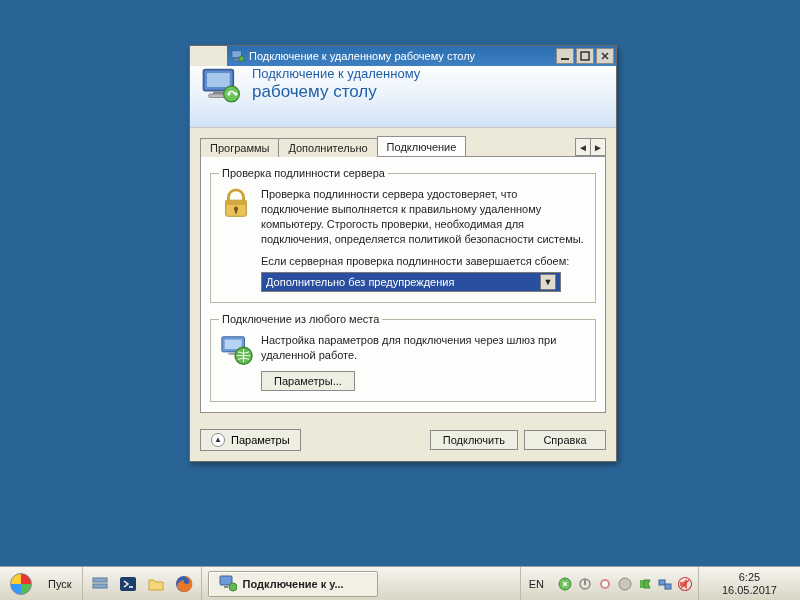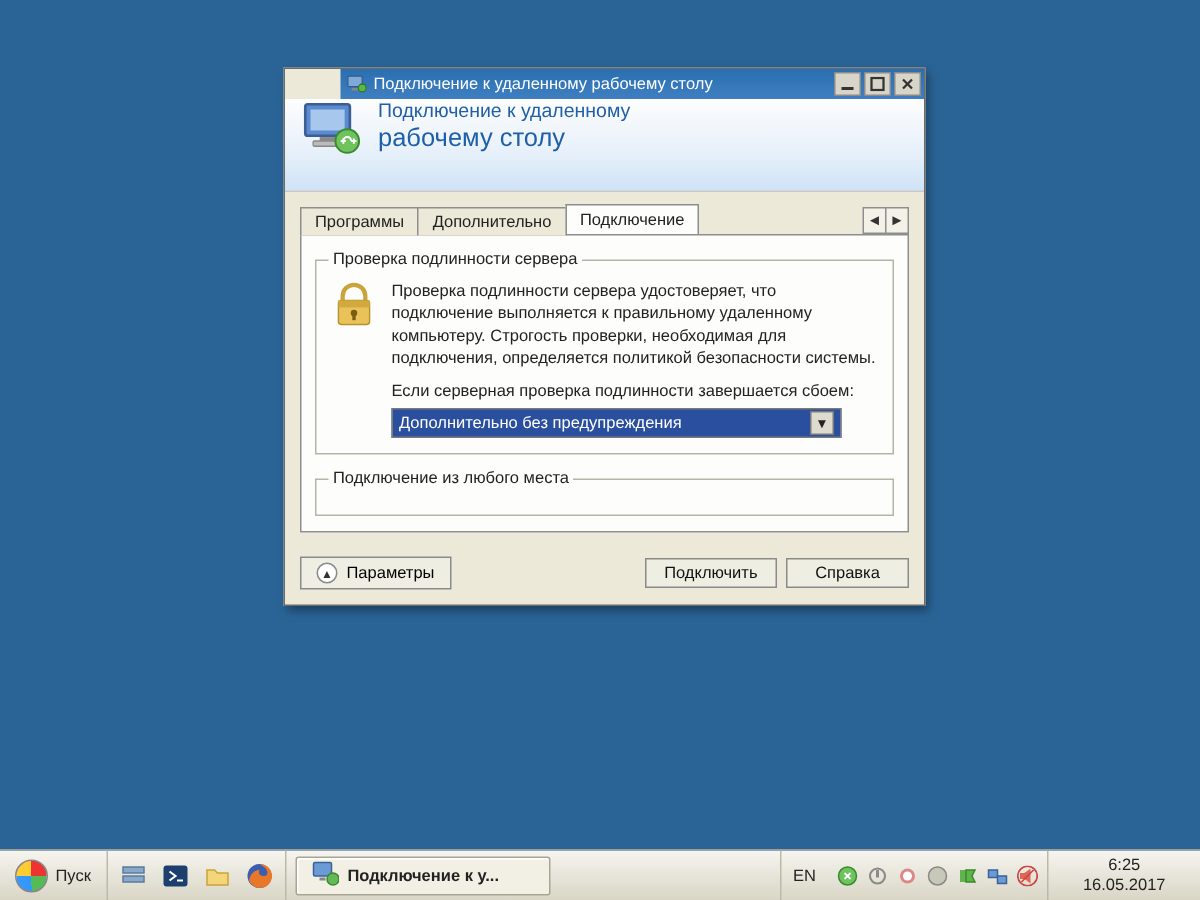--- a/index.html
+++ b/index.html
@@ -147,21 +147,21 @@
   }
   
   .taskbar {
     position:absolute;left:0;right:0;bottom:0;height:34px;
     background:linear-gradient(#f6f5ef,#d9d6c6);
     border-top:1px solid #9c9c9c;
     display:flex;align-items:center;
     font-size:11px;color:#222;
   }
   .start {
-    display:flex;align-items:center;gap:5px;
+    display:flex;align-items:center;gap:16px;
     padding:0 10px;height:100%;
     border-right:1px solid #bdb9a8;
   }
   .win-orb{
     width:22px;height:22px;border-radius:50%;
     background:conic-gradient(#e33 0 25%,#5b5 0 50%,#39f 0 75%,#fc3 0);
     border:1px solid #888;
   }
   .ql{display:flex;height:100%;align-items:center;padding:0 4px;gap:2px;border-right:1px solid #bdb9a8;}
   .ql-item{width:26px;height:26px;display:flex;align-items:center;justify-content:center;border:1px solid transparent;border-radius:2px;}
@@ -257,20 +257,35 @@
         </div>
         <div class="txt label-above">Если серверная проверка подлинности завершается сбоем:</div>
         <div class="dropdown">
           <span>Дополнительно без предупреждения</span>
           <span class="dd-btn">▼</span>
         </div>
       </fieldset>
 
       <fieldset class="group" style="margin-bottom:0">
         <legend>Подключение из любого места</legend>
+        <div class="row">
+          <span class="conn-icon">
+            <svg viewBox="0 0 36 36">
+              <rect x="3" y="4" width="24" height="16" rx="1.5" fill="#6a9bd6" stroke="#3d6297"></rect>
+              <rect x="6" y="7" width="18" height="10" fill="#b8d4f0"></rect>
+              <rect x="10" y="21" width="10" height="2" fill="#999"></rect>
+              <circle cx="26" cy="24" r="9" fill="#63b955" stroke="#3a8a2e" stroke-width="1.5"></circle>
+              <path d="M19 24 h14 M26 17 v14 M20 20 a10 7 0 0 0 12 0 M20 28 a10 7 0 0 1 12 0" stroke="#fff" stroke-width="1" fill="none"></path>
+            </svg>
+          </span>
+          <div style="flex:1">
+            <div class="txt">Настройка параметров для подключения через шлюз при удаленной работе.</div>
+            <button class="btn" style="margin-top:8px">Параметры...</button>
+          </div>
+        </div>
       </fieldset>
 
     </div>
   </div>
 
   <div class="footer">
     <div class="options-toggle">
       <span class="arrow-circle">▲</span>
       <span>Параметры</span>
     </div>

